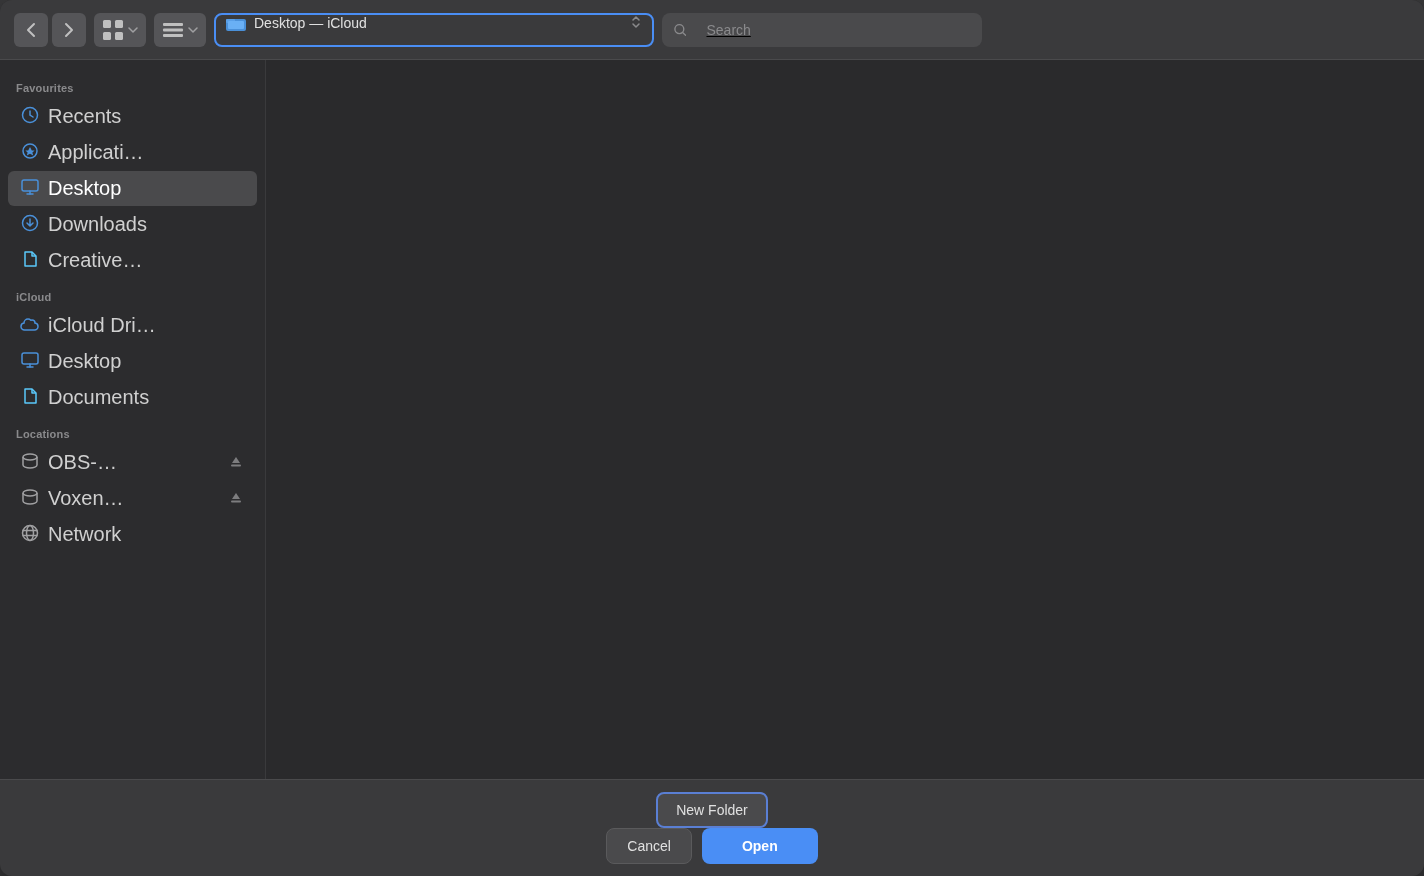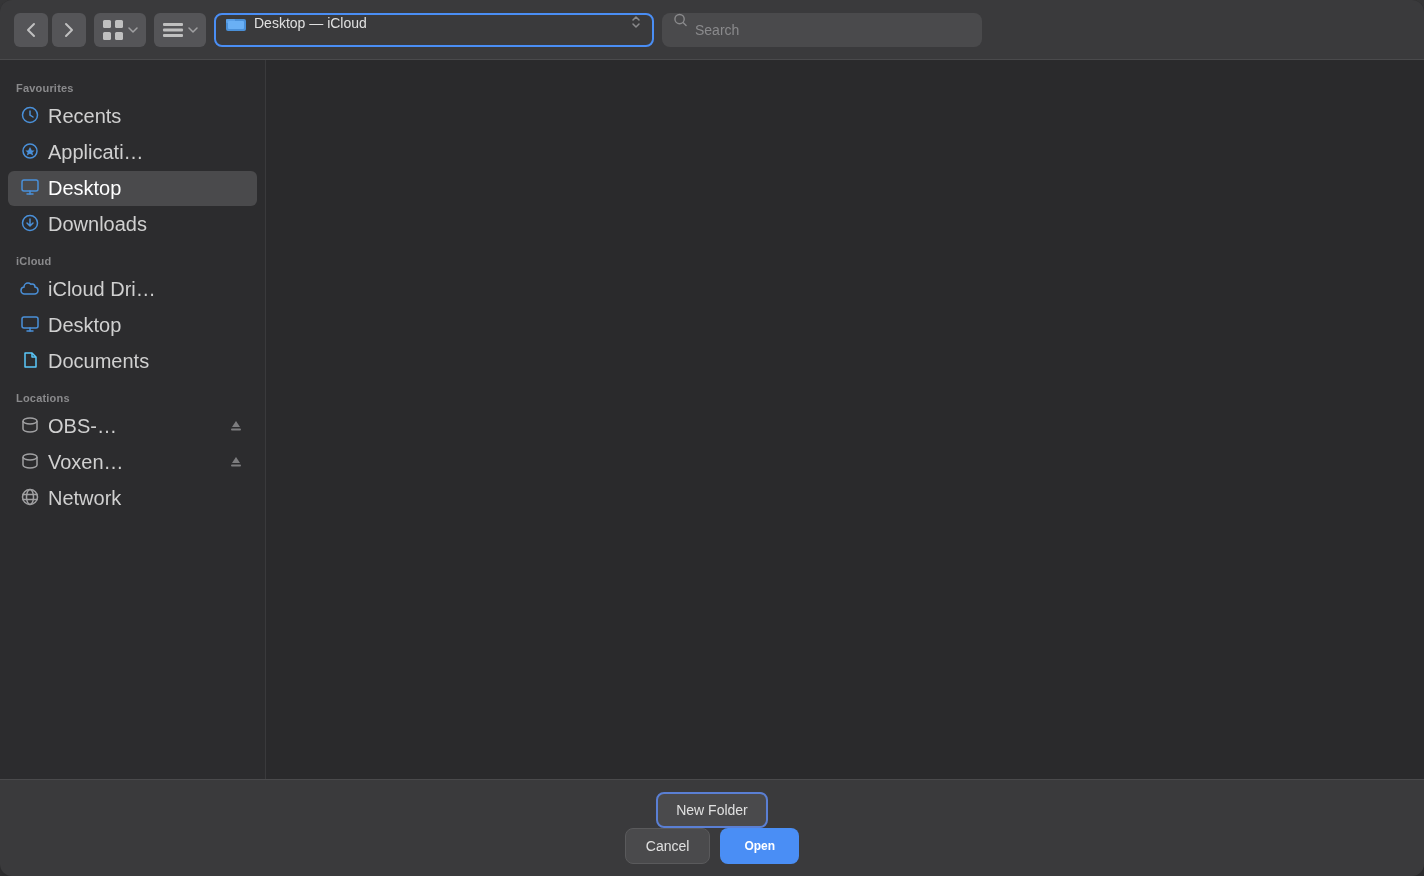--- a/index.html
+++ b/index.html
@@ -116,27 +116,29 @@
     .location-arrows {
       display: flex;
       flex-direction: column;
       gap: 1px;
       color: #7a7a7c;
       font-size: 10px;
     }
 
     .search-bar {
       display: flex;
+      align-items: center;
       background: #4a4a4c;
       border-radius: 8px;
       height: 34px;
       padding: 0 12px;
-      gap: 8px;
+      gap: 20px;
       flex: 1;
       max-width: 320px;
+      text-decoration: underline;
     }
 
     .search-input {
       background: transparent;
       border: none;
       outline: none;
       color: #a0a0a2;
       font-size: 14px;
       width: 100%;
     }
@@ -257,26 +259,26 @@
       border: 1px solid #5a5a5c;
       border-radius: 8px;
       color: #e0e0e0;
       font-size: 14px;
       font-weight: 500;
       cursor: pointer;
     }
 
     .btn-open {
       height: 36px;
-      padding: 0 24px;
+      padding: 0 40px;
       background: #4a8ef5;
       border: none;
       border-radius: 8px;
       color: #ffffff;
-      font-size: 12px;
+      font-size: 14px;
       font-weight: 600;
       cursor: pointer;
     }
 
     
     .icon-recents { color: #4a90d9; }
     .icon-applications { color: #4a90d9; }
     .icon-desktop { color: #4a90d9; }
     .icon-downloads { color: #4a90d9; }
     .icon-creative { color: #5ac8fa; }
@@ -406,20 +408,29 @@
       <div class="sidebar-item">
         <span class="sidebar-item-icon icon-downloads">
           <svg width="18" height="18" viewBox="0 0 18 18" fill="none">
             <circle cx="9" cy="9" r="7.5" stroke="#4a90d9" stroke-width="1.5"></circle>
             <path d="M9 5V11M6 9L9 12L12 9" stroke="#4a90d9" stroke-width="1.5" stroke-linecap="round" stroke-linejoin="round"></path>
           </svg>
         </span>
         <span class="sidebar-item-label">Downloads</span>
       </div>
 
+      <div class="sidebar-item">
+        <span class="sidebar-item-icon icon-creative">
+          <svg width="18" height="18" viewBox="0 0 18 18" fill="none">
+            <path d="M4 2H11L15 6V16H4V2Z" fill="none" stroke="#5ac8fa" stroke-width="1.5" stroke-linejoin="round"></path>
+            <path d="M11 2V6H15" stroke="#5ac8fa" stroke-width="1.5" stroke-linejoin="round"></path>
+          </svg>
+        </span>
+        <span class="sidebar-item-label">Creative…</span>
+      </div>
 
       <div class="sidebar-section-header">iCloud</div>
 
       <div class="sidebar-item">
         <span class="sidebar-item-icon icon-icloud-drive">
           <svg width="20" height="16" viewBox="0 0 20 16" fill="none">
             <path d="M15.5 14H4.5C2.567 14 1 12.433 1 10.5C1 8.734 2.302 7.271 4 7.035C4 7.024 4 7.012 4 7C4 4.791 5.791 3 8 3C9.124 3 10.14 3.469 10.866 4.22C11.22 4.08 11.601 4 12 4C13.657 4 15 5.343 15 7C15 7.019 15 7.038 14.999 7.057C16.762 7.295 18 8.788 18 10.5C18 12.433 16.433 14 14.5 14" fill="none" stroke="#4a90d9" stroke-width="1.5" stroke-linecap="round"></path>
           </svg>
         </span>
         <span class="sidebar-item-label">iCloud Dri…</span>

